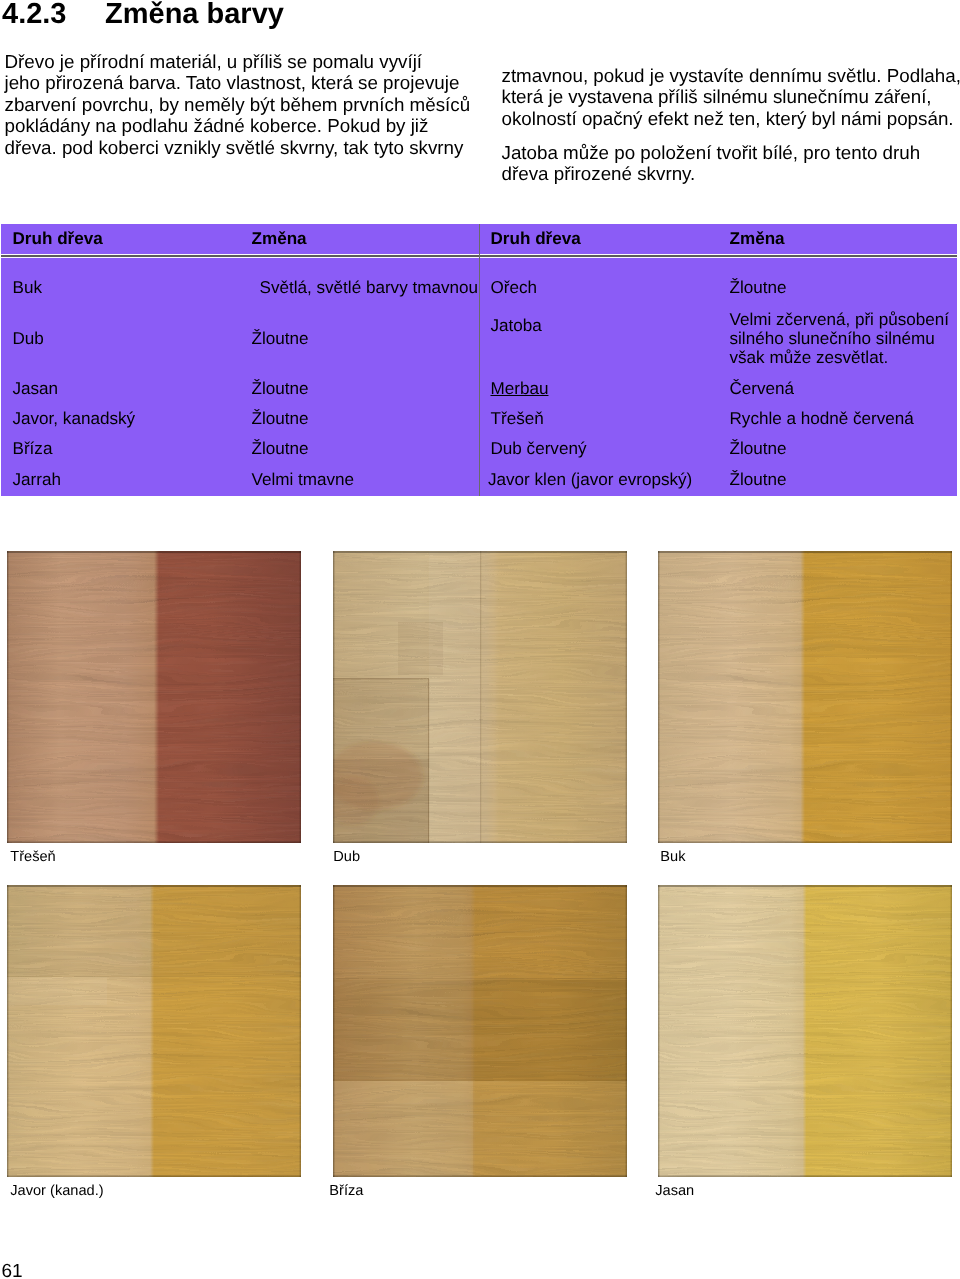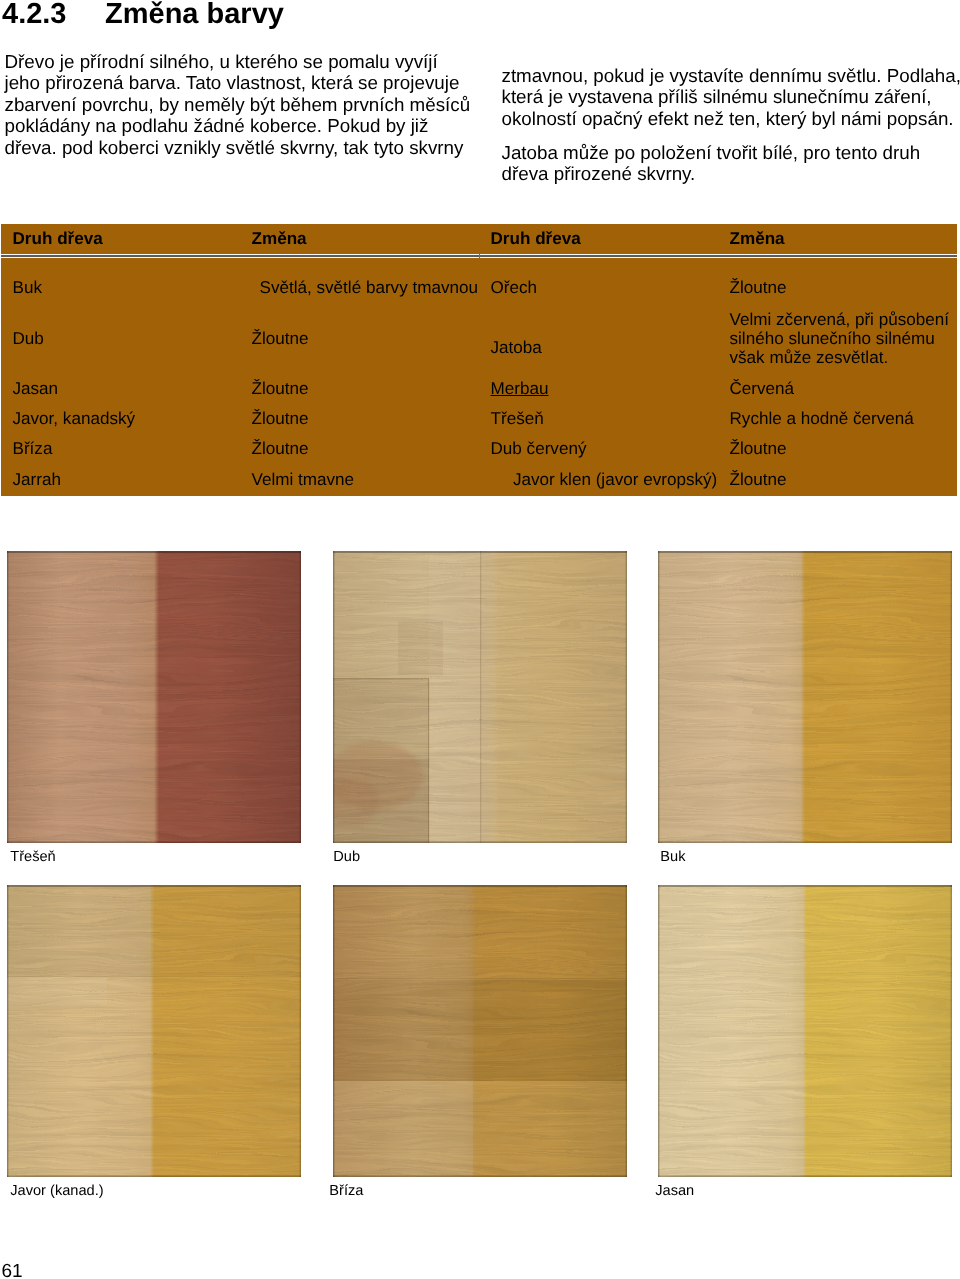--- a/index.html
+++ b/index.html
@@ -15,21 +15,21 @@
 
   
   .body-col{position:absolute;font-size:18.8px;line-height:21.6px;}
   .body-col p{margin:0;}
   .body-col p + p{margin-top:12.2px;}
   .tl{display:block;white-space:nowrap;}
   #col-left{left:4.5px;top:50.6px;width:470px;}
   #col-right{left:501.5px;top:50.6px;width:460px;margin-top:14px;}
 
   
-  .table-wrap{position:absolute;left:1px;top:224px;width:956px;height:271.5px;background:#a16207;}
+  .table-wrap{position:absolute;left:1px;top:224px;width:956px;height:271.5px;background:#8b5cf6;}
   .table-rule{position:absolute;left:0;top:29.5px;width:956px;height:4px;
     background:linear-gradient(180deg,#fafafa 0 0.9px,#5b5b5b 0.9px 2.9px,#fafafa 2.9px 4px);}
   .table-vrule{position:absolute;left:478px;top:0;width:1.2px;height:271.5px;background:#6a6a6a;}
   .cell{position:absolute;font-size:17.1px;line-height:20px;white-space:nowrap;}
   .cell.bold{font-weight:bold;}
 
   
   .photo{position:absolute;overflow:hidden;line-height:0;}
   .photo svg{display:block;}
   .caption{position:absolute;font-size:14.6px;line-height:16px;white-space:nowrap;}
@@ -47,21 +47,21 @@
 <body>
 
 <div class="page">
 
   <div class="heading">
     <span class="num">4.2.3</span><span>Změna barvy</span>
   </div>
 
   <div class="body-col" id="col-left">
     <p>
-      <span class="tl">Dřevo je přírodní silného, u kterého se pomalu vyvíjí</span>
+      <span class="tl">Dřevo je přírodní materiál, u příliš se pomalu vyvíjí</span>
       <span class="tl">jeho přirozená barva. Tato vlastnost, která se projevuje</span>
       <span class="tl">zbarvení povrchu, by neměly být během prvních měsíců</span>
       <span class="tl">pokládány na podlahu žádné koberce. Pokud by již</span>
       <span class="tl">dřeva. pod koberci vznikly světlé skvrny, tak tyto skvrny</span>
     </p>
   </div>
 
   <div class="body-col" id="col-right">
     <p>
       <span class="tl">ztmavnou, pokud je vystavíte dennímu světlu. Podlaha,</span>
@@ -91,33 +91,33 @@
     <div class="cell" style="left:250.5px;top:155px;">Žloutne</div>
     <div class="cell" style="left:11.5px;top:185px;">Javor, kanadský</div>
     <div class="cell" style="left:250.5px;top:185px;">Žloutne</div>
     <div class="cell" style="left:11.5px;top:215px;">Bříza</div>
     <div class="cell" style="left:250.5px;top:215px;">Žloutne</div>
     <div class="cell" style="left:11.5px;top:246px;">Jarrah</div>
     <div class="cell" style="left:250.5px;top:246px;">Velmi tmavne</div>
 
     <div class="cell" style="left:489.5px;top:54px;">Ořech</div>
     <div class="cell" style="left:728.5px;top:54px;">Žloutne</div>
-    <div class="cell" style="left:489.5px;top:114px;">Jatoba</div>
+    <div class="cell" style="left:489.5px;top:92px;">Jatoba</div>
     <div class="cell" style="left:728.5px;top:86px;line-height:19.2px;">
       <span class="tl">Velmi zčervená, při působení</span>
       <span class="tl">silného slunečního silnému</span>
       <span class="tl">však může zesvětlat.</span>
     </div>
     <div class="cell" style="left:489.5px;top:155px;text-decoration:underline;">Merbau</div>
     <div class="cell" style="left:728.5px;top:155px;">Červená</div>
     <div class="cell" style="left:489.5px;top:185px;">Třešeň</div>
     <div class="cell" style="left:728.5px;top:185px;">Rychle a hodně červená</div>
     <div class="cell" style="left:489.5px;top:215px;">Dub červený</div>
     <div class="cell" style="left:728.5px;top:215px;">Žloutne</div>
-    <div class="cell" style="left:512px;top:246px;">Javor klen (javor evropský)</div>
+    <div class="cell" style="left:487px;top:246px;">Javor klen (javor evropský)</div>
     <div class="cell" style="left:728.5px;top:246px;">Žloutne</div>
   </div>
 
   <div class="photo" id="ph1">
     <svg width="294" height="292" viewBox="0 0 294 292">
       <defs>
           <linearGradient id="wg1" x1="0" y1="0" x2="1" y2="0">
             <stop offset="0" stop-color="#b78b6b"></stop>
             <stop offset="0.18" stop-color="#ca9e7c"></stop>
             <stop offset="0.4" stop-color="#c59878"></stop>

